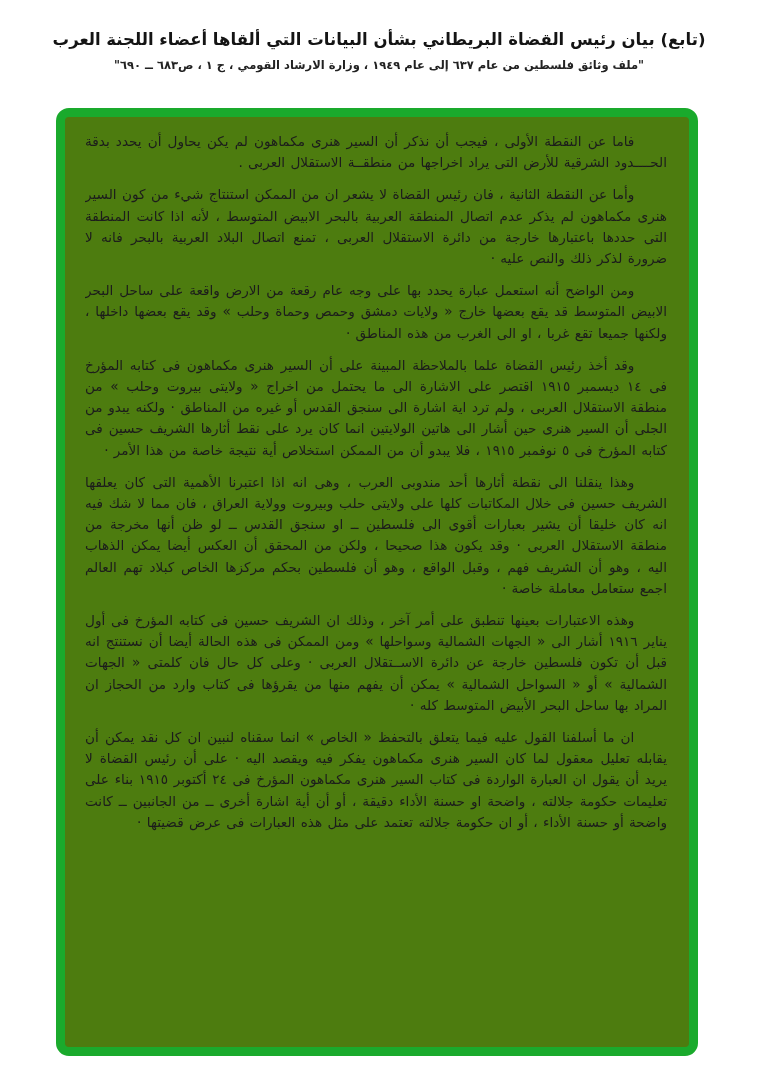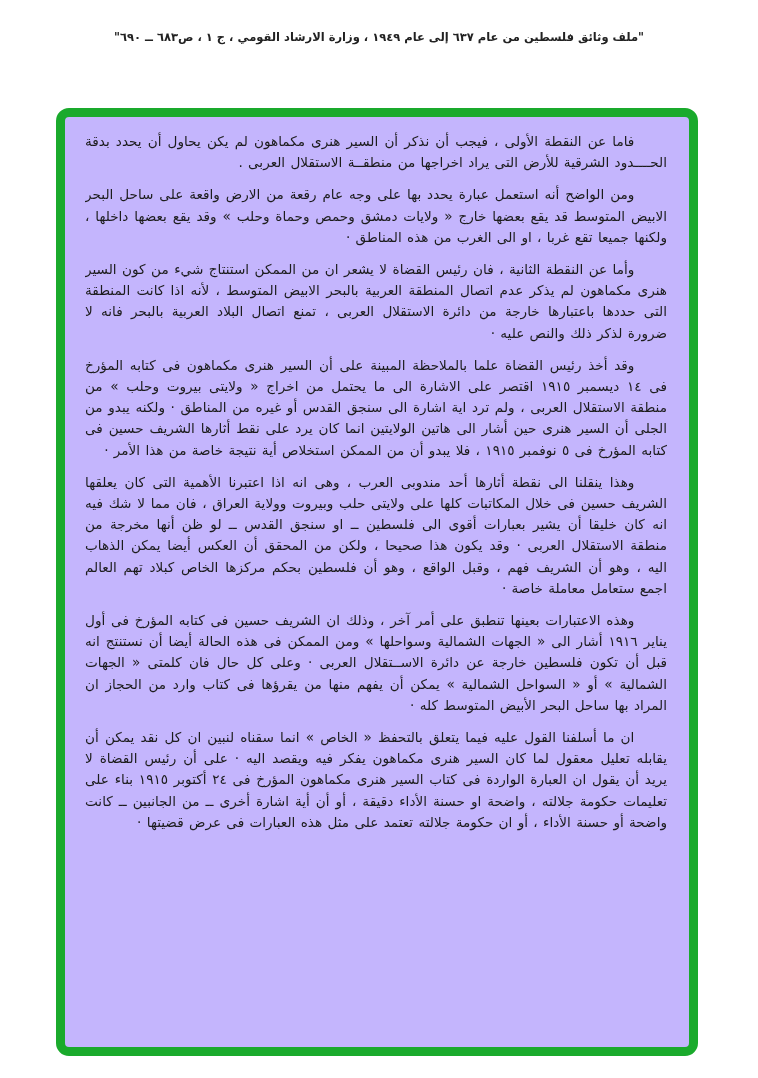--- a/index.html
+++ b/index.html
@@ -38,21 +38,21 @@
   }
   .doc-frame {
     position: absolute;
     left: 56px;
     top: 108px;
     width: 642px;
     height: 948px;
     box-sizing: border-box;
     border: 9px solid #1aaa2c;
     border-radius: 13px;
-    background: #c4b5fd;
+    background: #4d7c0f;
     overflow: hidden;
   }
   .doc-body {
     position: absolute;
     top: 14px;
     left: 20px;
     right: 22px;
     bottom: 10px;
     direction: rtl;
     text-align: justify;
@@ -67,26 +67,27 @@
     word-spacing: 1px;
   }
   .doc-body p:last-child {
     margin-bottom: 0;
   }
 </style>
 </head>
 <body>
 
 <header class="page-header">
+  <h1 class="doc-title">(تابع) بيان رئيس القضاة البريطاني بشأن البيانات التي ألقاها أعضاء اللجنة العرب</h1>
   <p class="doc-source">"ملف وثائق فلسطين من عام ٦٣٧ إلى عام ١٩٤٩ ، وزارة الارشاد القومي ، ج ١ ، ص٦٨٣ ــ ٦٩٠"</p>
 </header>
 
 <div class="doc-frame" style="border-color: rgb(26, 170, 44);">
   <div class="doc-body">
     <p>فاما عن النقطة الأولى ، فيجب أن نذكر أن السير هنرى مكماهون لم يكن يحاول أن يحدد بدقة الحــــدود الشرقية للأرض التى يراد اخراجها من منطقــة الاستقلال العربى .</p>
+    <p>وأما عن النقطة الثانية ، فان رئيس القضاة لا يشعر ان من الممكن استنتاج شيء من كون السير هنرى مكماهون لم يذكر عدم اتصال المنطقة العربية بالبحر الابيض المتوسط ، لأنه اذا كانت المنطقة التى حددها باعتبارها خارجة من دائرة الاستقلال العربى ، تمنع اتصال البلاد العربية بالبحر فانه لا ضرورة لذكر ذلك والنص عليه ·</p>
     <p>ومن الواضح أنه استعمل عبارة يحدد بها على وجه عام رقعة من الارض واقعة على ساحل البحر الابيض المتوسط قد يقع بعضها خارج « ولايات دمشق وحمص وحماة وحلب » وقد يقع بعضها داخلها ، ولكنها جميعا تقع غربا ، او الى الغرب من هذه المناطق ·</p>
-    <p>وأما عن النقطة الثانية ، فان رئيس القضاة لا يشعر ان من الممكن استنتاج شيء من كون السير هنرى مكماهون لم يذكر عدم اتصال المنطقة العربية بالبحر الابيض المتوسط ، لأنه اذا كانت المنطقة التى حددها باعتبارها خارجة من دائرة الاستقلال العربى ، تمنع اتصال البلاد العربية بالبحر فانه لا ضرورة لذكر ذلك والنص عليه ·</p>
     <p>وقد أخذ رئيس القضاة علما بالملاحظة المبينة على أن السير هنرى مكماهون فى كتابه المؤرخ فى ١٤ ديسمبر ١٩١٥ اقتصر على الاشارة الى ما يحتمل من اخراج « ولايتى بيروت وحلب » من منطقة الاستقلال العربى ، ولم ترد اية اشارة الى سنجق القدس أو غيره من المناطق · ولكنه يبدو من الجلى أن السير هنرى حين أشار الى هاتين الولايتين انما كان يرد على نقط أثارها الشريف حسين فى كتابه المؤرخ فى ٥ نوفمبر ١٩١٥ ، فلا يبدو أن من الممكن استخلاص أية نتيجة خاصة من هذا الأمر ·</p>
     <p>وهذا ينقلنا الى نقطة أثارها أحد مندوبى العرب ، وهى انه اذا اعتبرنا الأهمية التى كان يعلقها الشريف حسين فى خلال المكاتبات كلها على ولايتى حلب وبيروت وولاية العراق ، فان مما لا شك فيه انه كان خليقا أن يشير بعبارات أقوى الى فلسطين ــ او سنجق القدس ــ لو ظن أنها مخرجة من منطقة الاستقلال العربى · وقد يكون هذا صحيحا ، ولكن من المحقق أن العكس أيضا يمكن الذهاب اليه ، وهو أن الشريف فهم ، وقبل الواقع ، وهو أن فلسطين بحكم مركزها الخاص كبلاد تهم العالم اجمع ستعامل معاملة خاصة ·</p>
     <p>وهذه الاعتبارات بعينها تنطبق على أمر آخر ، وذلك ان الشريف حسين فى كتابه المؤرخ فى أول يناير ١٩١٦ أشار الى « الجهات الشمالية وسواحلها » ومن الممكن فى هذه الحالة أيضا أن نستنتج انه قبل أن تكون فلسطين خارجة عن دائرة الاســتقلال العربى · وعلى كل حال فان كلمتى « الجهات الشمالية » أو « السواحل الشمالية » يمكن أن يفهم منها من يقرؤها فى كتاب وارد من الحجاز ان المراد بها ساحل البحر الأبيض المتوسط كله ·</p>
     <p>ان ما أسلفنا القول عليه فيما يتعلق بالتحفظ « الخاص » انما سقناه لنبين ان كل نقد يمكن أن يقابله تعليل معقول لما كان السير هنرى مكماهون يفكر فيه ويقصد اليه · على أن رئيس القضاة لا يريد أن يقول ان العبارة الواردة فى كتاب السير هنرى مكماهون المؤرخ فى ٢٤ أكتوبر ١٩١٥ بناء على تعليمات حكومة جلالته ، واضحة او حسنة الأداء دقيقة ، أو أن أية اشارة أخرى ــ من الجانبين ــ كانت واضحة أو حسنة الأداء ، أو ان حكومة جلالته تعتمد على مثل هذه العبارات فى عرض قضيتها ·</p>
   </div>
 </div>
 
 </body></html>

